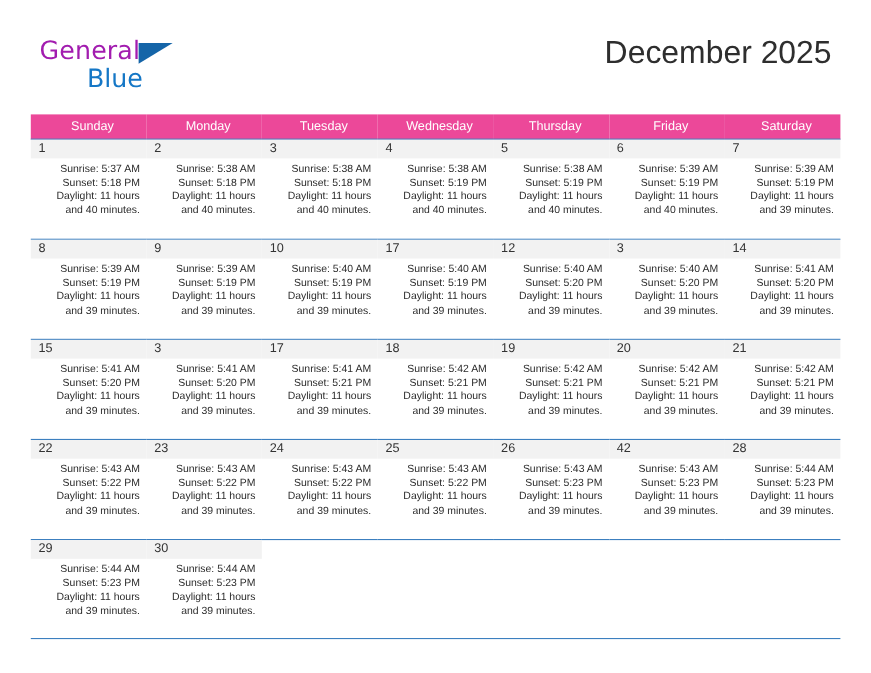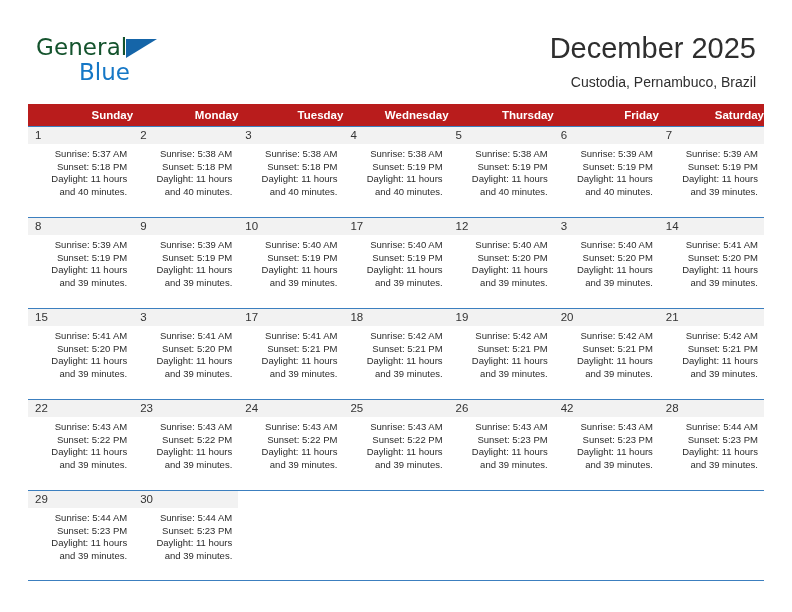--- a/index.html
+++ b/index.html
@@ -38,21 +38,21 @@
     top: 34px;
     width: 200px;
     height: 52px;
   }
   .logo-general {
     position: absolute;
     left: 0;
     top: 0;
     font-size: 23px;
     letter-spacing: 0.1px;
-    color: #14532d;
+    color: #a21caf;
     font-family: "DejaVu Sans", sans-serif;
     font-weight: 400;
   }
   .logo-triangle {
     position: absolute;
     left: 90px;
     top: 5px;
     width: 0;
     height: 0;
     border-left: 31px solid #1565a8;
@@ -93,25 +93,25 @@
   
   .calendar {
     position: absolute;
     left: 28px;
     top: 104px;
     width: 736px;
     border-collapse: collapse;
     table-layout: fixed;
   }
   .calendar th {
-    background: #b91c1c;
+    background: #ec4899;
     color: #ffffff;
     font-size: 11.5px;
-    font-weight: 700;
-    text-align: right;
+    font-weight: 400;
+    text-align: center;
     padding: 5px 0 5px 7px;
     height: 21px;
     line-height: 12px;
     border: none;
   }
   .calendar td {
     vertical-align: top;
     padding: 0;
     width: 105.14px;
     border-top: 1px solid #3c7fbf;
@@ -167,21 +167,20 @@
   <div class="header">
 
     <div class="logo">
       <span class="logo-general">General</span>
       <span class="logo-triangle"></span>
       <span class="logo-blue">Blue</span>
     </div>
 
     <div class="title-block">
       <div class="cal-title">December 2025</div>
-      <div class="cal-subtitle">Custodia, Pernambuco, Brazil</div>
     </div>
 
   </div>
 
   <table class="calendar">
     <thead>
       <tr>
         <th>Sunday</th>
         <th>Monday</th>
         <th>Tuesday</th>

